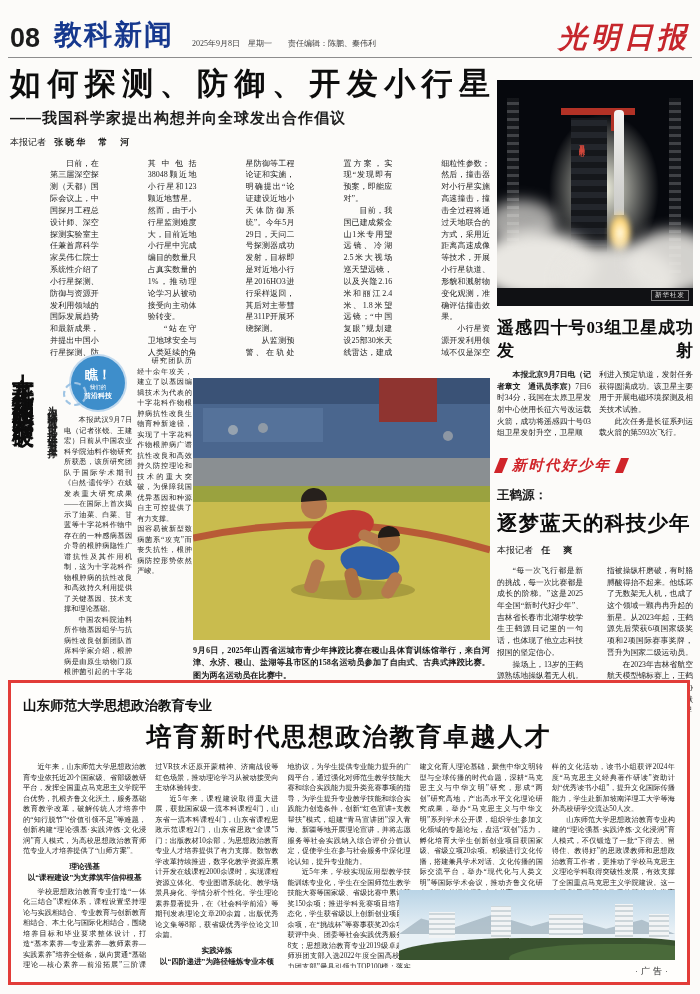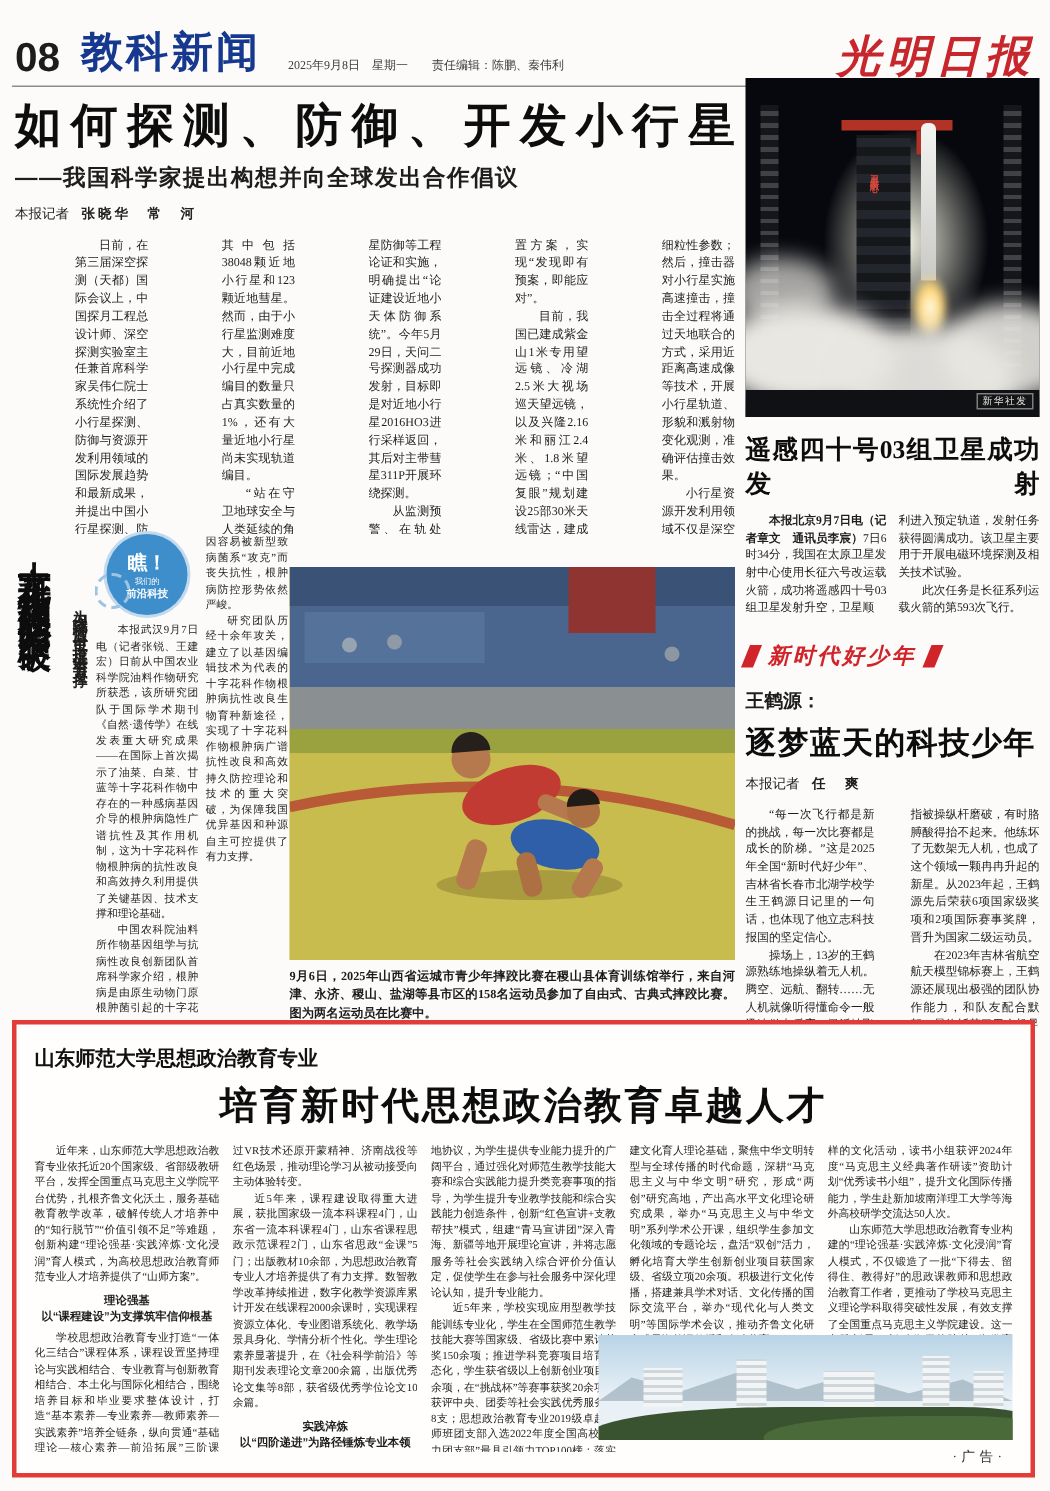--- a/index.html
+++ b/index.html
@@ -19,21 +19,21 @@
   .main-sub{font-size:15px;font-weight:bold;font-family:"Liberation Sans","DejaVu Sans",sans-serif;margin-top:7px;letter-spacing:1px;}
   .byline{font-size:9px;margin-top:8px;color:#222;}
   .byline b{font-weight:bold;margin-left:6px;letter-spacing:2px;}
   .body-cols{display:flex;gap:9px;height:198px;overflow:hidden;margin-top:9px;}
   .bcol{flex:1;font-size:8px;line-height:1.48;text-align:justify;overflow:hidden;margin-left:40px;}
   .col-p{margin:0;text-indent:2em;}
   .cont{text-indent:0;}
   .col-subhead{white-space:pre-line;text-align:center;font-weight:bold;font-size:7.6px;margin:4px 0;font-family:Liberation Sans, sans-serif;}
   .col-sig{text-align:right;font-weight:bold;margin:2px 0 0;}
   
-  .rcol{position:absolute;left:497px;top:52px;width:196px;}
+  .rcol{position:absolute;left:497px;top:80px;width:196px;}
   .rphoto{height:226px;position:relative;background:#06080d;overflow:hidden;}
   .glow{position:absolute;left:52px;top:34px;width:110px;height:150px;background:radial-gradient(closest-side,rgba(255,255,238,.95),rgba(255,255,238,0));}
   .pylon{position:absolute;top:18px;width:12px;height:175px;background:repeating-linear-gradient(0deg,#4a4c50 0 3px,#17191d 3px 8px);opacity:.85;}
   .pylon.l{left:10px;}.pylon.r{right:12px;}
   .stower{position:absolute;left:74px;top:38px;width:36px;height:140px;background:repeating-linear-gradient(0deg,#23262c 0 6px,#15171b 6px 12px);}
   .tower-text{position:absolute;left:80px;top:60px;writing-mode:vertical-rl;font-size:6px;color:#d2483c;letter-spacing:1px;font-weight:bold;}
   .crane{position:absolute;left:64px;top:28px;width:74px;height:7px;background:#b23226;}
   .crane:after{content:"";position:absolute;right:18px;top:7px;width:6px;height:16px;background:#b23226;}
   .rocket{position:absolute;left:117px;top:30px;width:10px;height:105px;background:linear-gradient(#f4f4f2,#c9c9c6);border-radius:4px 4px 0 0;}
   .flame{position:absolute;left:110px;top:130px;width:26px;height:46px;background:radial-gradient(closest-side,#fffbe8,#ffd77a 55%,rgba(255,180,60,0));filter:blur(2px);}
@@ -113,21 +113,21 @@
       <span>本报记者</span>
       <b>张晓华　常　河</b>
     </div>
     <div class="body-cols">
       <div class="bcol">
           <p class="col-p">日前，在第三届深空探测（天都）国际会议上，中国探月工程总设计师、深空探测实验室主任兼首席科学家吴伟仁院士系统性介绍了小行星探测、防御与资源开发利用领域的国际发展趋势和最新成果，并提出中国小行星探测、防御和资源开发利用构想，同时向国际伙伴发出合作倡议。</p>
           <p class="col-p">为什么要开展小行星探测、防御与开发？</p>
           <p class="col-p">吴伟仁介绍，太阳系中有数十亿颗小行星，它们富含铁、镍、钴金属以及水冰等资源，具有重要的经济价值，是太阳系形成与演化的“活化石”。同时，近地小行星又是太阳系中最具潜在威胁的天体之一，小行星撞击地球被联合国列为威胁人类生存的二十大灾难之一。如2025年初，编号为2024YR4的小行星撞击地球概率曾升至3.1%，给全球带来了极大震动。</p>
         </div>
       <div class="bcol">
-          <p class="col-p cont">其中包括38048颗近地小行星和123颗近地彗星。然而，由于小行星监测难度大，目前近地小行星中完成编目的数量只占真实数量的1%，还有大量近地小行星尚未实现轨道编目。</p>
+          <p class="col-p cont">其中包括38048颗近地小行星和123颗近地彗星。然而，由于小行星监测难度大，目前近地小行星中完成编目的数量只占真实数量的1%，推动理论学习从被动接受向主动体验转变。</p>
           <p class="col-p">“站在守卫地球安全与人类延续的角度来看，构建小行星防御能力，是全人类共同的任务。”吴伟仁表示，中国作为负责任的航天大国，有责任、有义务、有能力贡献中国智慧、中国力量，系统构建小行星探测防御体系，和世界各国一起守卫地球家园。</p>
         </div>
       <div class="bcol">
           <p class="col-p cont">星防御等工程论证和实施，明确提出“论证建设近地小天体防御系统”。今年5月29日，天问二号探测器成功发射，目标即是对近地小行星2016HO3进行采样返回，其后对主带彗星311P开展环绕探测。</p>
           <p class="col-p">从监测预警、在轨处置、体系应对等方面，我国科学家提出了建设相对完善的近地小行星探测防御体系战略构想。一是构建稳健预警、常态运行的天地一体化协同监测预警体系，形成多口径搭配、多功能结合、高效协同的地基监测网，满足日常编目、威胁预警、短临预报等任务场景需求；二是构建小行星探测与防御综合服务系统，具备数据汇集、编目更新、风险研判等能力，实现小行星探测与防御业务化运行；三是在轨处置方面，形成“动能撞击为主、多技术互补”的处置能力，研制处置航天器和在轨评估航天器，建立任务库，针对不同预警时间形成相应处</p>
         </div>
       <div class="bcol">
           <p class="col-p cont">置方案，实现“发现即有预案，即能应对”。</p>
           <p class="col-p">目前，我国已建成紫金山1米专用望远镜、冷湖2.5米大视场巡天望远镜，以及兴隆2.16米和丽江2.4米、1.8米望远镜；“中国复眼”规划建设25部30米天线雷达，建成后将具备对千万公里外小行星的探测与高精度成像能力，初步形成了多口径搭配、多站协同、高效运行的地基监测网。</p>
           <p class="col-p">“当我们发现了对地球存在威胁的小行星，当预警等级达到一定程度，就要进行在轨处置。”吴伟仁说，目前我国正在论证动能撞击处置方案，开展激光烧蚀、引力拖离等多种长期处置方式的研究。</p>
@@ -199,22 +199,22 @@
         <span class="badge-l2">我们的</span>
         <span class="badge-l3">前沿科技</span>
       </div>
       <div class="sb-txt">
           <p class="col-p">本报武汉9月7日电（记者张锐、王建宏）日前从中国农业科学院油料作物研究所获悉，该所研究团队于国际学术期刊《自然·遗传学》在线发表重大研究成果——在国际上首次揭示了油菜、白菜、甘蓝等十字花科作物中存在的一种感病基因介导的根肿病隐性广谱抗性及其作用机制，这为十字花科作物根肿病的抗性改良和高效持久利用提供了关键基因、技术支撑和理论基础。</p>
           <p class="col-p">中国农科院油料所作物基因组学与抗病性改良创新团队首席科学家介绍，根肿病是由原生动物门原根肿菌引起的十字花科作物共性、重大、毁灭性土传病害，被称为十字花科作物“癌症”。发掘和利用抗根肿病基因资源进行抗病育种是防治十字花科作物根肿病最经济有效的措施。但由于抗源单一，抗病位点或基</p>
         </div>
     </div>
     <div class="sb-c2">
       <div class="sb-txt">
+          <p class="col-p">研究团队历经十余年攻关，建立了以基因编辑技术为代表的十字花科作物根肿病抗性改良生物育种新途径，实现了十字花科作物根肿病广谱抗性改良和高效持久防控理论和技术的重大突破，为保障我国优异基因和种源自主可控提供了有力支撑。</p>
           <p class="col-p cont">因容易被新型致病菌系“攻克”而丧失抗性，根肿病防控形势依然严峻。</p>
-          <p class="col-p">研究团队历经十余年攻关，建立了以基因编辑技术为代表的十字花科作物根肿病抗性改良生物育种新途径，实现了十字花科作物根肿病广谱抗性改良和高效持久防控理论和技术的重大突破，为保障我国优异基因和种源自主可控提供了有力支撑。</p>
         </div>
     </div>
   </div>
 
   <div class="wrestling">
     <div class="wphoto">
       <svg width="297" height="262" viewBox="0 0 297 262">
         <rect width="297" height="80" fill="#4a668e"></rect>
         <rect y="0" width="297" height="26" fill="#3a5276"></rect>
         <rect x="186" y="0" width="58" height="44" fill="#8f3430"></rect>

